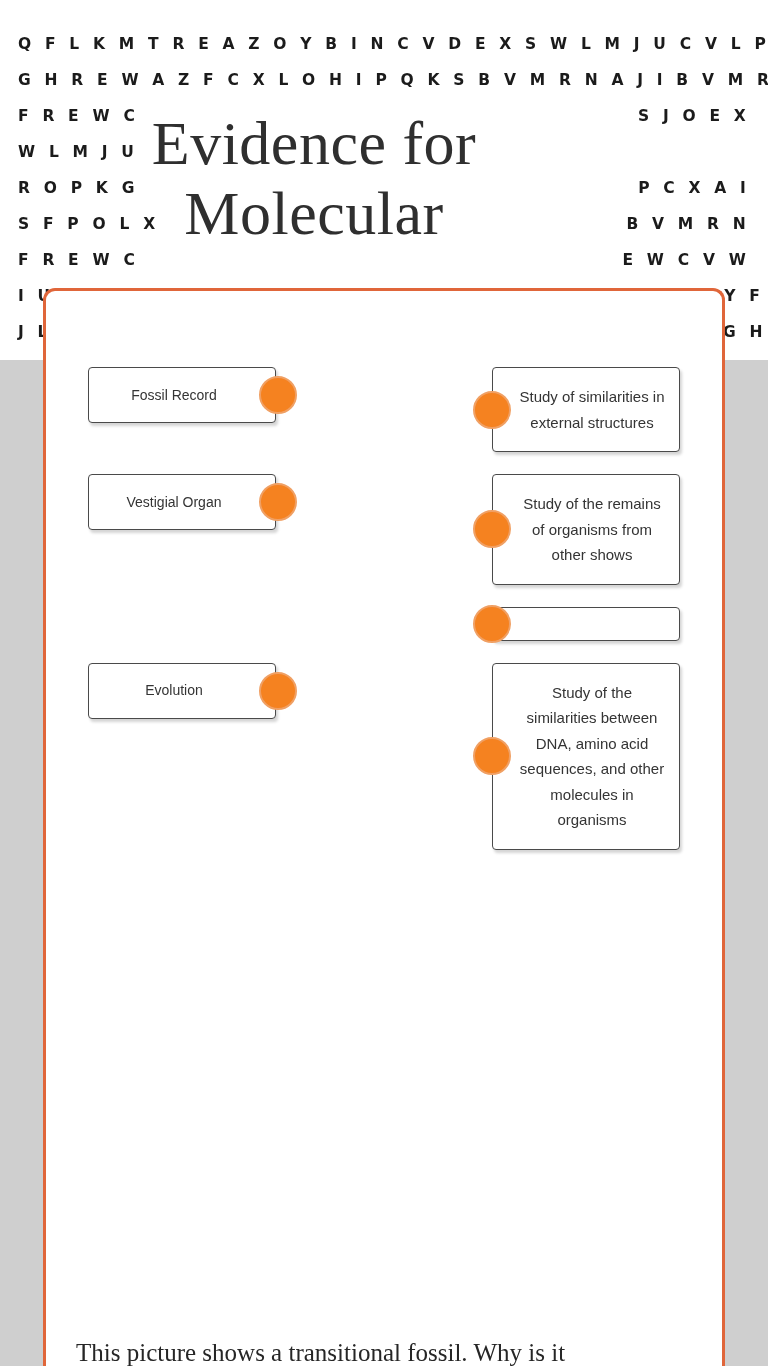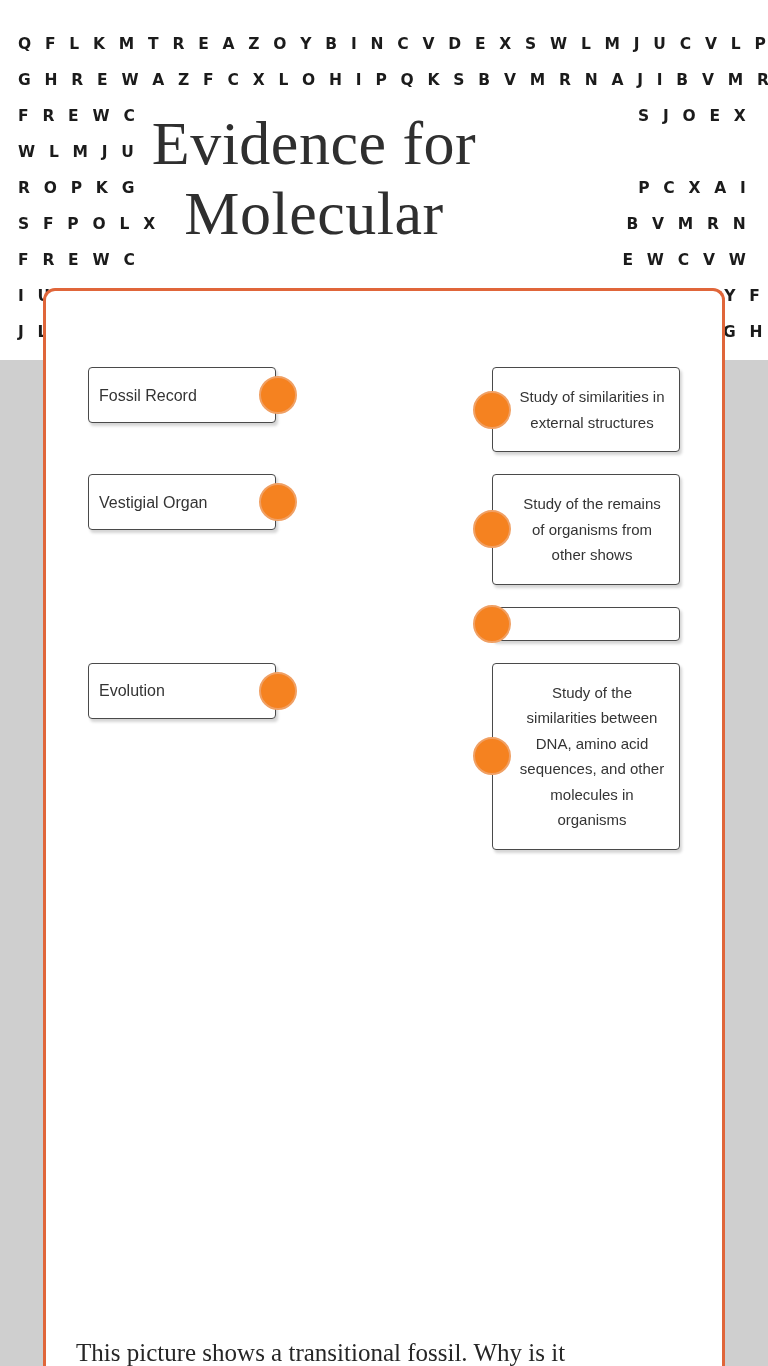--- a/index.html
+++ b/index.html
@@ -142,24 +142,24 @@
     min-height: 56px;
     box-sizing: border-box;
     border: 1px solid #4a4a4a;
     border-radius: 4px;
     background: #ffffff;
     box-shadow: 2px 3px 3px rgba(0,0,0,0.17);
     display: flex;
     align-items: center;
     justify-content: center;
     padding: 9px 26px 9px 10px;
-    font-size: 16px;
+    font-size: 14px;
     line-height: 25px;
     color: #343434;
-    text-align: left;
+    text-align: center;
   }
   .term-box .term-label { display: block; width: 100%; }
 
   .def-box {
     position: relative;
     width: 188px;
     box-sizing: border-box;
     border: 1px solid #4a4a4a;
     border-radius: 4px;
     background: #ffffff;

